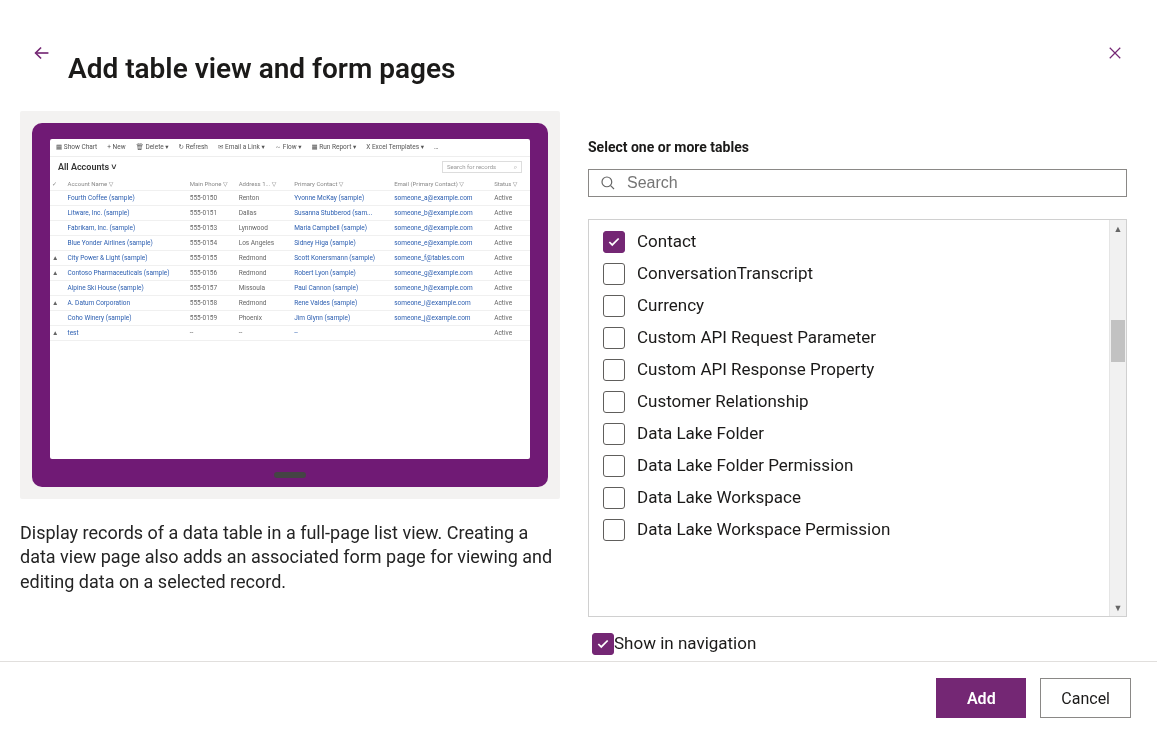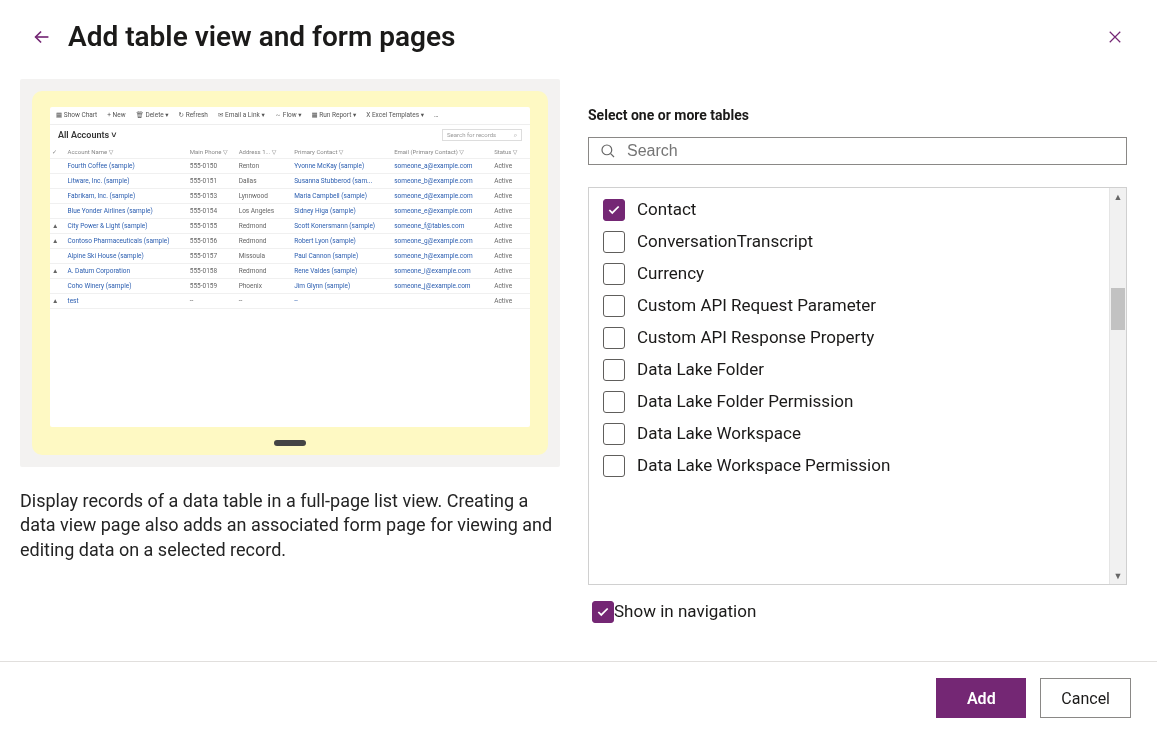--- a/index.html
+++ b/index.html
@@ -27,20 +27,21 @@
     width: 28px; height: 28px;
     display: flex; align-items: center; justify-content: center;
     color: #742774;
     cursor: pointer;
     margin-right: 12px;
   }
   .title {
     font-size: 28px;
     font-weight: 600;
     flex: 1;
+    margin-top: 32px;
   }
   .close-btn {
     width: 28px; height: 28px;
     display: flex; align-items: center; justify-content: center;
     color: #742774;
     cursor: pointer;
   }
   .body {
     flex: 1;
     display: flex;
@@ -51,21 +52,21 @@
   .left {
     width: 540px;
     padding-top: 6px;
   }
   .preview-wrap {
     background: #f3f2f1;
     padding: 12px;
     border-radius: 2px;
   }
   .device {
-    background: #fef9c3;
+    background: #701a75;
     border-radius: 10px;
     padding: 16px 18px 28px 18px;
     position: relative;
   }
   .device::after {
     content: "";
     position: absolute;
     bottom: 9px; left: 50%;
     transform: translateX(-50%);
     width: 32px; height: 6px;
@@ -449,20 +450,24 @@
             <div class="table-item">
               <div class="cb"></div>
               <span class="table-item-label">Custom API Request Parameter</span>
             </div>
             <div class="table-item">
               <div class="cb"></div>
               <span class="table-item-label">Custom API Response Property</span>
             </div>
             <div class="table-item">
               <div class="cb"></div>
+              <span class="table-item-label">Customer Relationship</span>
+            </div>
+            <div class="table-item">
+              <div class="cb"></div>
               <span class="table-item-label">Data Lake Folder</span>
             </div>
             <div class="table-item">
               <div class="cb"></div>
               <span class="table-item-label">Data Lake Folder Permission</span>
             </div>
             <div class="table-item">
               <div class="cb"></div>
               <span class="table-item-label">Data Lake Workspace</span>
             </div>

